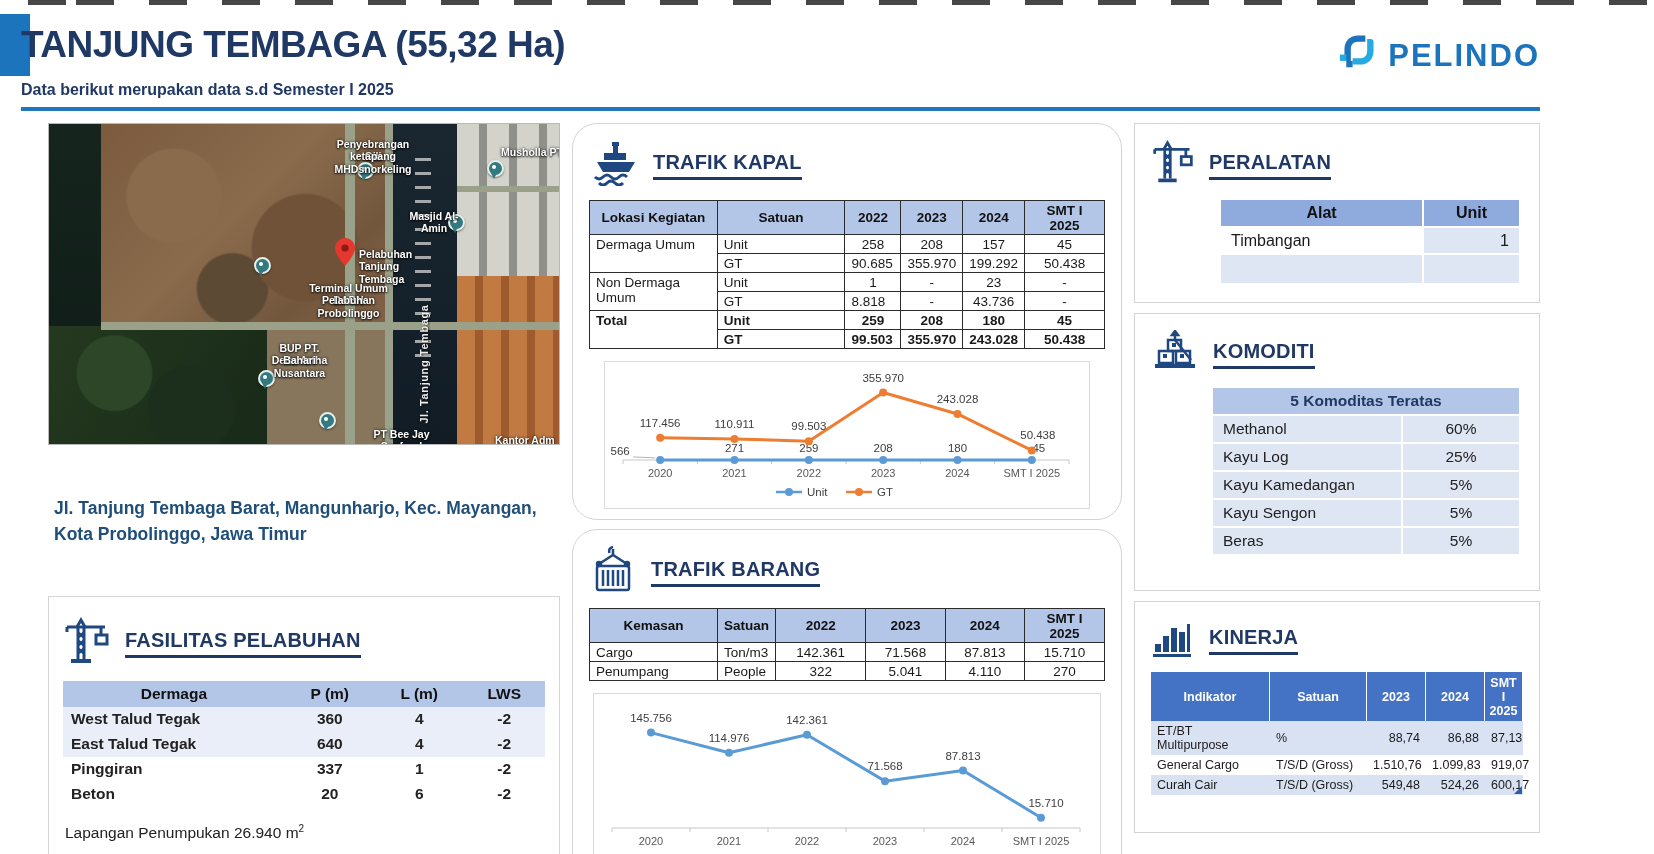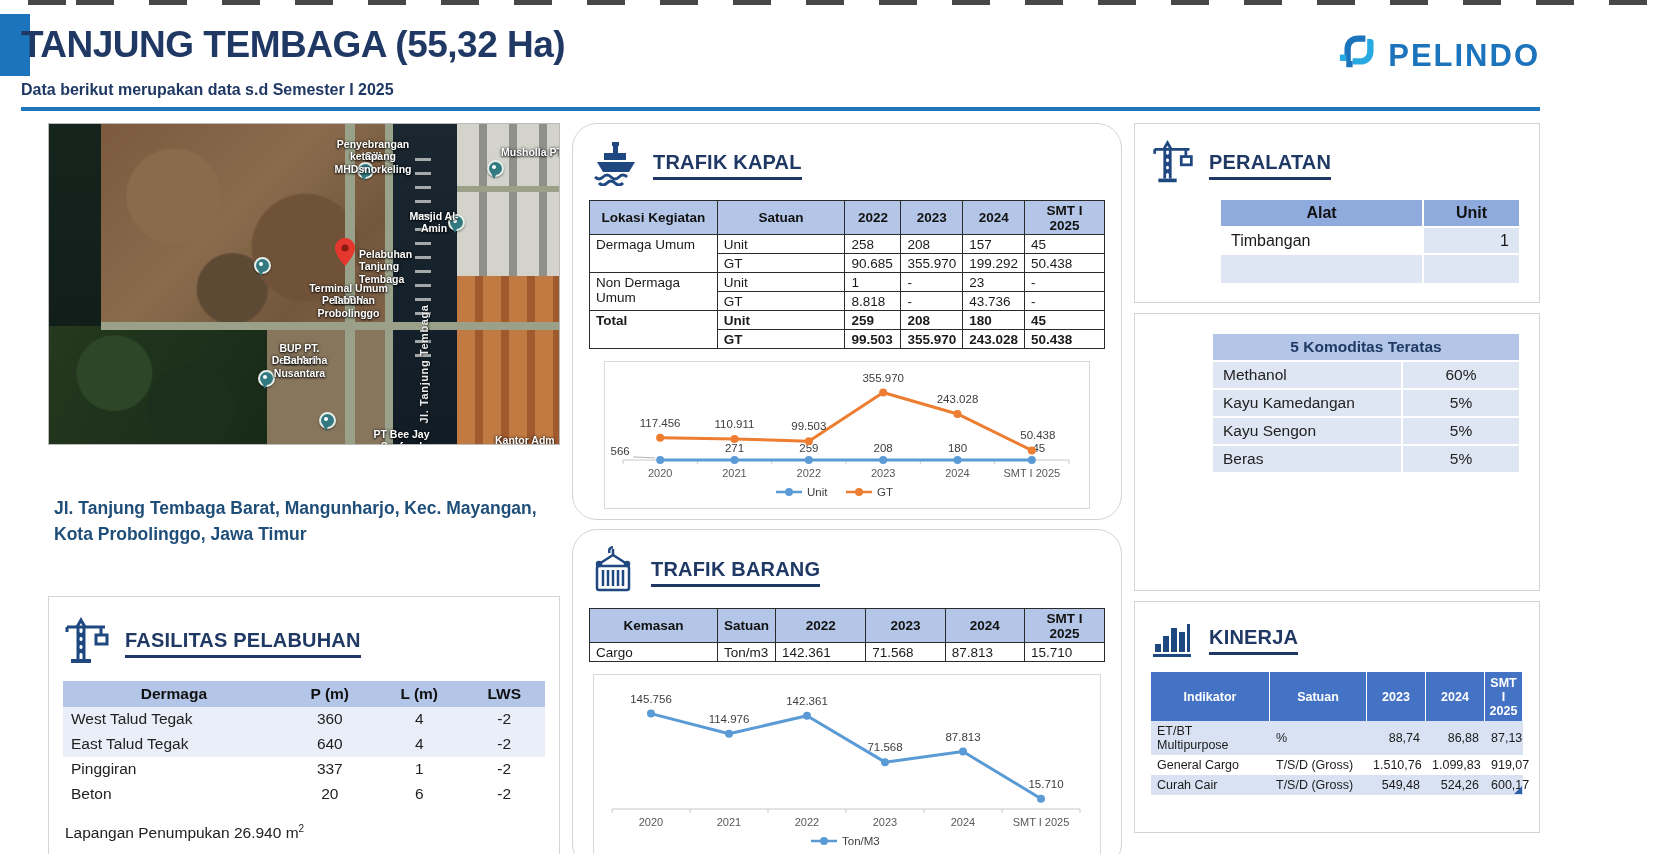--- a/index.html
+++ b/index.html
@@ -66,32 +66,32 @@
   .mpin::before{content:'';position:absolute;left:1.5px;top:11px;border-left:3px solid transparent;
     border-right:3px solid transparent;border-top:6px solid #337A80;}
   .pin-red{z-index:6;}
   
   .address{margin:14px 6px 12px;font-size:17.5px;font-weight:bold;color:#1F4E79;line-height:1.5;}
   
   .fasilitas-panel{flex:1;padding:18px 14px;}
   .t-fas{width:100%;border-collapse:collapse;font-size:15.5px;margin-top:10px;}
   .t-fas th{background:#B4C6E7;color:#111;font-weight:bold;padding:4px 6px;text-align:center;}
   .t-fas th:first-child{width:46%;}
-  .t-fas td{padding:3.5px 8px;text-align:center;color:#222;}
+  .t-fas td{padding:3.5px 8px;text-align:center;color:#222;font-weight:bold;}
   .t-fas td:first-child{text-align:left;}
   .t-fas tbody tr:nth-child(1),.t-fas tbody tr:nth-child(2){background:#EAEEF8;}
   .note{margin:16px 2px 0;font-size:15.5px;color:#222;}
   .note sup{font-size:10px;}
   
   .mid-panel{padding:14px 16px 4px;border-radius:25px;}
   .mid-panel.grow{flex:1;}
   .t-mid{width:100%;border-collapse:collapse;font-size:13.5px;}
   .t-mid th,.t-mid td{border:1px solid #2b2b2b;padding:1.5px 6px;height:19px;box-sizing:border-box;}
   .t-mid th{background:#B4C6E7;font-weight:bold;text-align:center;color:#111;}
-  .t-mid td{text-align:left;color:#1a1a1a;}
+  .t-mid td{text-align:center;color:#1a1a1a;}
   .t-mid td:nth-child(1),.t-mid td:nth-child(2){text-align:left;}
   .t-mid td:first-child{vertical-align:top;}
   .t-kapal td:nth-child(1){width:128px;} .t-kapal td:nth-child(2){width:56px;}
   .t-kapal td:nth-child(6){width:80px;}
   .t-barang td:nth-child(1){width:128px;} .t-barang td:nth-child(2){width:56px;}
   .t-barang td:nth-child(6){width:80px;}
   .bold-row td{font-weight:bold;}
   .chart-box{border:1px solid #D9D9D9;margin:12px auto 6px;background:#fff;}
   .chart-box.c1{width:484px;}
   .chart-box.c2{width:506px;}
@@ -452,20 +452,28 @@
           </thead>
           <tbody>
             <tr>
               <td>Cargo</td>
               <td>Ton/m3</td>
               <td>142.361</td>
               <td>71.568</td>
               <td>87.813</td>
               <td>15.710</td>
             </tr>
+            <tr>
+              <td>Penumpang</td>
+              <td>People</td>
+              <td>322</td>
+              <td>5.041</td>
+              <td>4.110</td>
+              <td>270</td>
+            </tr>
           </tbody>
         </table>
       <div class="chart-box c2">
         <svg width="504" height="178">
             <line x1="18" y1="134" x2="486" y2="134" stroke="#c8c8c8"></line>
             <line x1="18" y1="134" x2="18" y2="138" stroke="#c8c8c8"></line>
             <line x1="96" y1="134" x2="96" y2="138" stroke="#c8c8c8"></line>
             <line x1="174" y1="134" x2="174" y2="138" stroke="#c8c8c8"></line>
             <line x1="252" y1="134" x2="252" y2="138" stroke="#c8c8c8"></line>
             <line x1="330" y1="134" x2="330" y2="138" stroke="#c8c8c8"></line>
@@ -535,30 +543,51 @@
             </tr>
             <tr>
               <td></td>
               <td></td>
             </tr>
           </tbody>
         </table>
     </div>
 
     <div class="panel right-panel p-komoditi">
+      <div class="sec-head">
+        <span class="icon">
+          <svg width="48" height="44" viewBox="0 0 48 44" fill="none" stroke="#1F4880" stroke-width="2.5">
+            <path d="M24 1 l-3 4 h6 z" fill="#1F4880"></path>
+            <line x1="24" y1="4" x2="24" y2="10"></line>
+            <line x1="24" y1="10" x2="40" y2="30"></line>
+            <rect x="17" y="10" width="13" height="11"></rect>
+            <rect x="8" y="21" width="14" height="12"></rect>
+            <rect x="25" y="21" width="14" height="12"></rect>
+            <rect x="21" y="13" width="4" height="4" fill="#1F4880" stroke="none"></rect>
+            <rect x="12" y="24" width="4" height="4" fill="#1F4880" stroke="none"></rect>
+            <rect x="29" y="24" width="4" height="4" fill="#1F4880" stroke="none"></rect>
+            <line x1="4" y1="36" x2="44" y2="36" stroke-width="4"></line>
+          </svg>
+        </span>
+        <span class="sec-title">KOMODITI</span>
+      </div>
       <table class="t-kom">
           <thead>
             <tr>
               <th colspan="2">5 Komoditas Teratas</th>
             </tr>
           </thead>
           <tbody>
             <tr>
               <td>Methanol</td>
               <td>60%</td>
+            </tr>
+            <tr>
+              <td>Kayu Log</td>
+              <td>25%</td>
             </tr>
             <tr>
               <td>Kayu Kamedangan</td>
               <td>5%</td>
             </tr>
             <tr>
               <td>Kayu Sengon</td>
               <td>5%</td>
             </tr>
             <tr>

